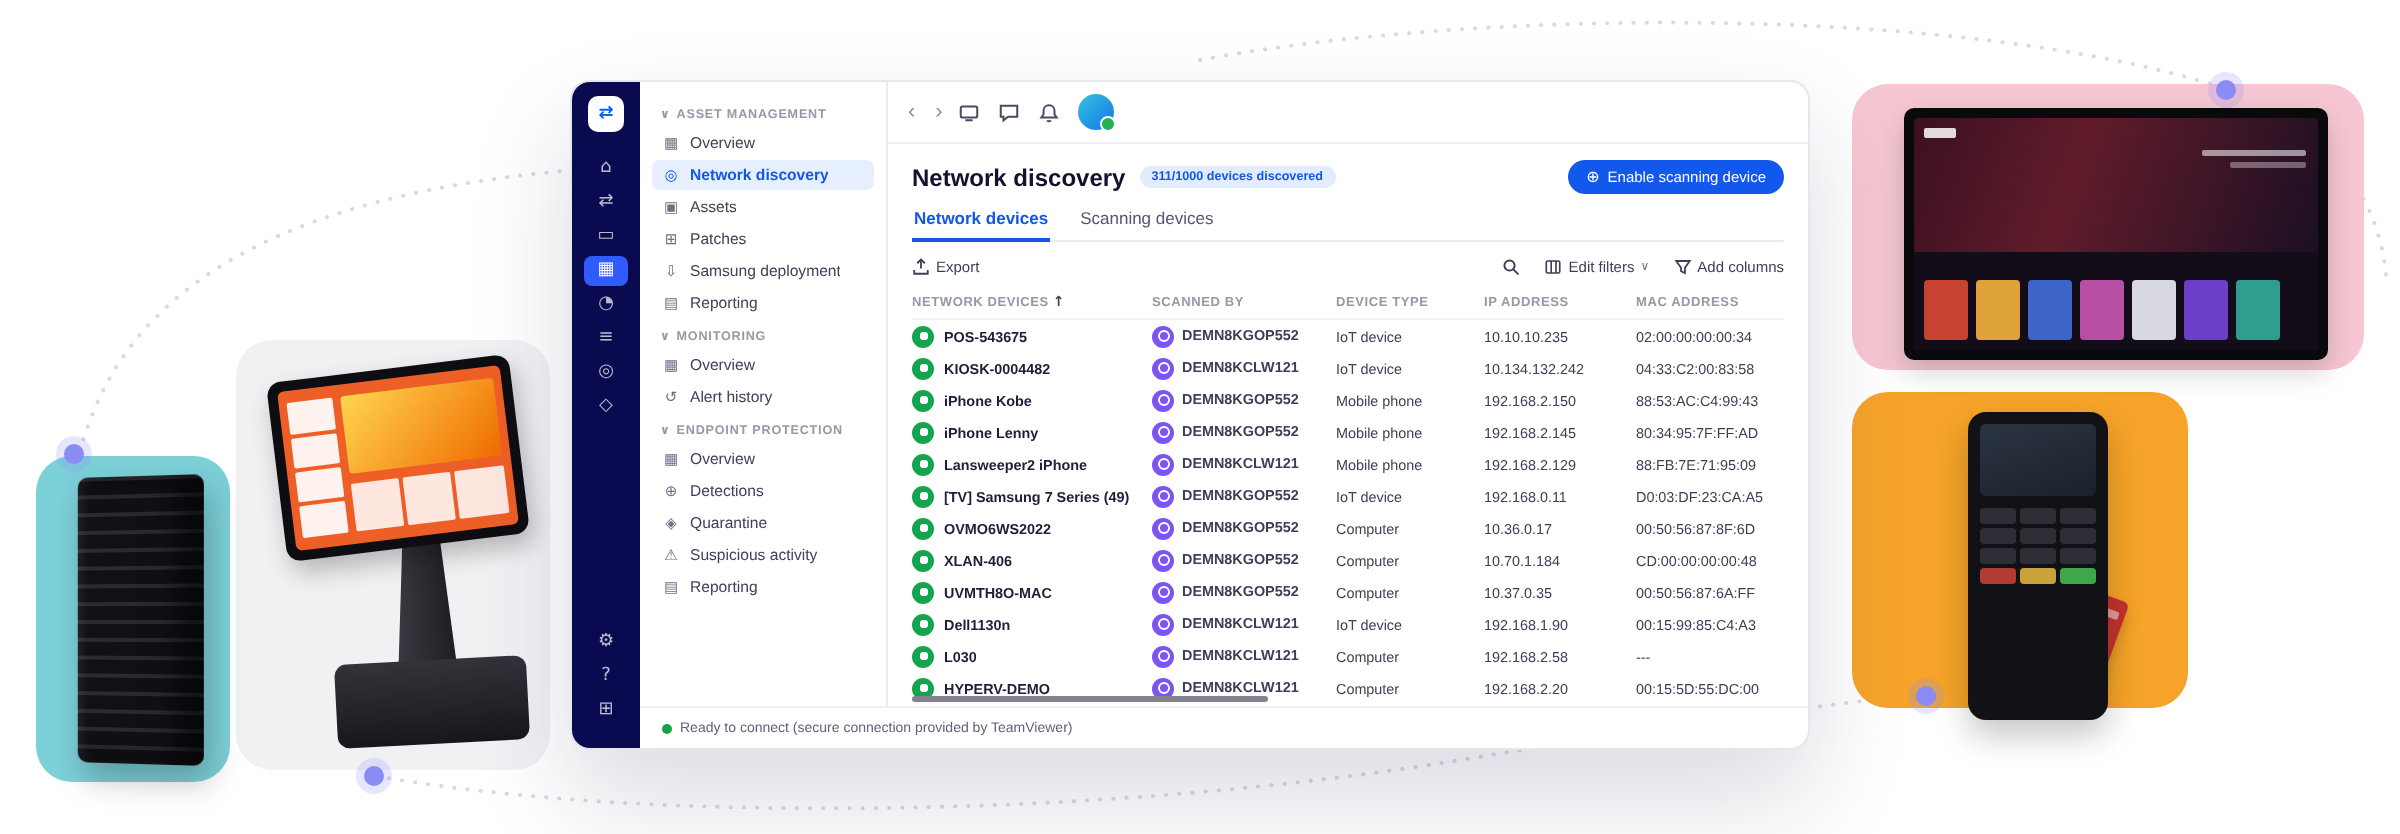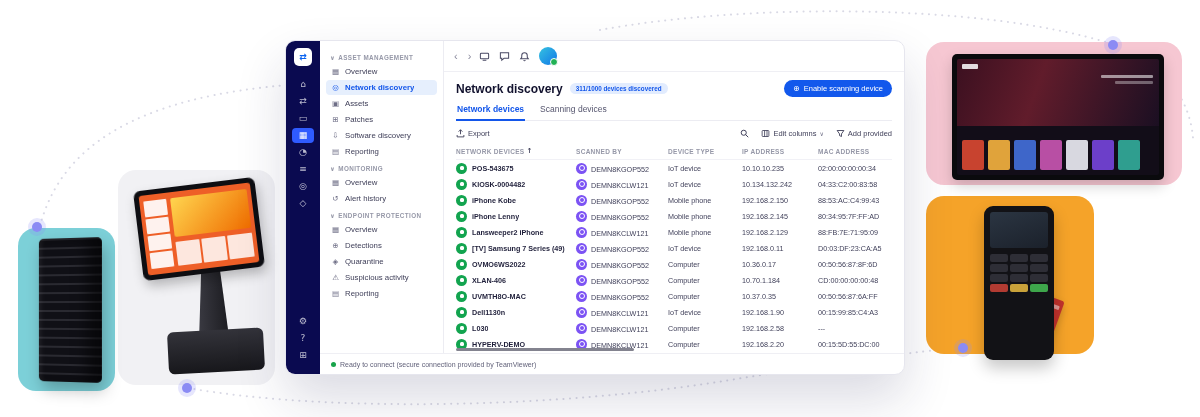--- a/index.html
+++ b/index.html
@@ -128,21 +128,21 @@
   .tablewrap{flex:1;min-height:0;overflow:hidden;position:relative;padding-bottom:6px;}
   .thead,.trow{display:grid;grid-template-columns:120px 92px 74px 76px 1fr;align-items:center;}
   .thead{font-size:6.5px;color:#9698A8;letter-spacing:.3px;font-weight:bold;padding:3px 0 4px;border-bottom:1px solid #F1F1F6;}
   .th{display:flex;align-items:center;gap:2px;}
   .sort{color:#3E3E58;font-size:7px;}
   .trow{padding:2.5px 0;font-size:7.2px;color:#3E3E58;}
   .devcell{display:flex;align-items:center;gap:5px;font-weight:bold;color:#1F1F3A;min-width:0;}
   .devcell .nm{white-space:nowrap;overflow:hidden;text-overflow:ellipsis;}
   .dev-ic{width:11px;height:11px;border-radius:50%;background:#12A44F;position:relative;flex:none;}
   .dev-ic::after{content:"";position:absolute;inset:3.5px;background:#fff;border-radius:1.5px;}
-  .scancell{display:flex;align-items:flex-end;gap:4px;}
+  .scancell{display:flex;align-items:flex-start;gap:4px;font-weight:bold;}
   .scan-ic{width:11px;height:11px;border-radius:50%;background:#7C53F4;position:relative;flex:none;}
   .scan-ic::after{content:"";position:absolute;inset:2.5px;border:1.5px solid #fff;border-radius:50%;box-sizing:border-box;}
   .hscroll{position:absolute;bottom:2px;left:0;width:178px;height:3px;background:#83838F;border-radius:2px;}
 
   .statusbar{height:20px;border-top:1px solid #EFEFF4;display:flex;align-items:center;gap:4px;padding:0 11px;
         font-size:7px;color:#62627A;flex:none;}
   .status-dot{width:5px;height:5px;border-radius:50%;background:#18A34A;flex:none;}
 </style>
 </head>
 <body>
@@ -275,21 +275,21 @@
                 <span class="nav-label">Assets</span>
               </div>
               <div class="navrow t-item">
 
                 <span class="nav-ic ic">⊞</span>
                 <span class="nav-label">Patches</span>
               </div>
               <div class="navrow t-item">
 
                 <span class="nav-ic ic">⇩</span>
-                <span class="nav-label">Software discovery</span>
+                <span class="nav-label">Samsung deployment</span>
               </div>
               <div class="navrow t-item">
 
                 <span class="nav-ic ic">▤</span>
                 <span class="nav-label">Reporting</span>
               </div>
               <div class="navrow t-section">
                 <span class="chev ic">∨</span>
 
                 <span class="nav-label">MONITORING</span>
@@ -403,30 +403,30 @@
                   </span>
                 </span>
                 <span class="tool">
                   <span style="display:flex">
                     <svg viewBox="0 0 12 12" width="9" height="9" fill="none" stroke="currentColor" stroke-width="1.1">
                         <rect x="1.5" y="2" width="9" height="8" rx="1"></rect>
                         <line x1="4.8" y1="2" x2="4.8" y2="10"></line>
                         <line x1="8" y1="2" x2="8" y2="10"></line>
                       </svg>
                   </span>
-                  <span>Edit columns</span>
+                  <span>Edit filters</span>
                   <span class="chev-sm ic">∨</span>
                 </span>
                 <span class="tool">
                   <span style="display:flex">
                     <svg viewBox="0 0 12 12" width="9" height="9" fill="none" stroke="currentColor" stroke-width="1.2">
                         <path d="M1.5 2h9L7.3 6.5V10L4.7 8.8V6.5z"></path>
                       </svg>
                   </span>
-                  <span>Add provided</span>
+                  <span>Add columns</span>
                 </span>
               </div>
             </div>
 
             <div class="tablewrap">
               <div class="thead">
                 <div class="th">
                   <span>NETWORK DEVICES</span>
                   <span class="sort ic">↑</span>
                 </div>

